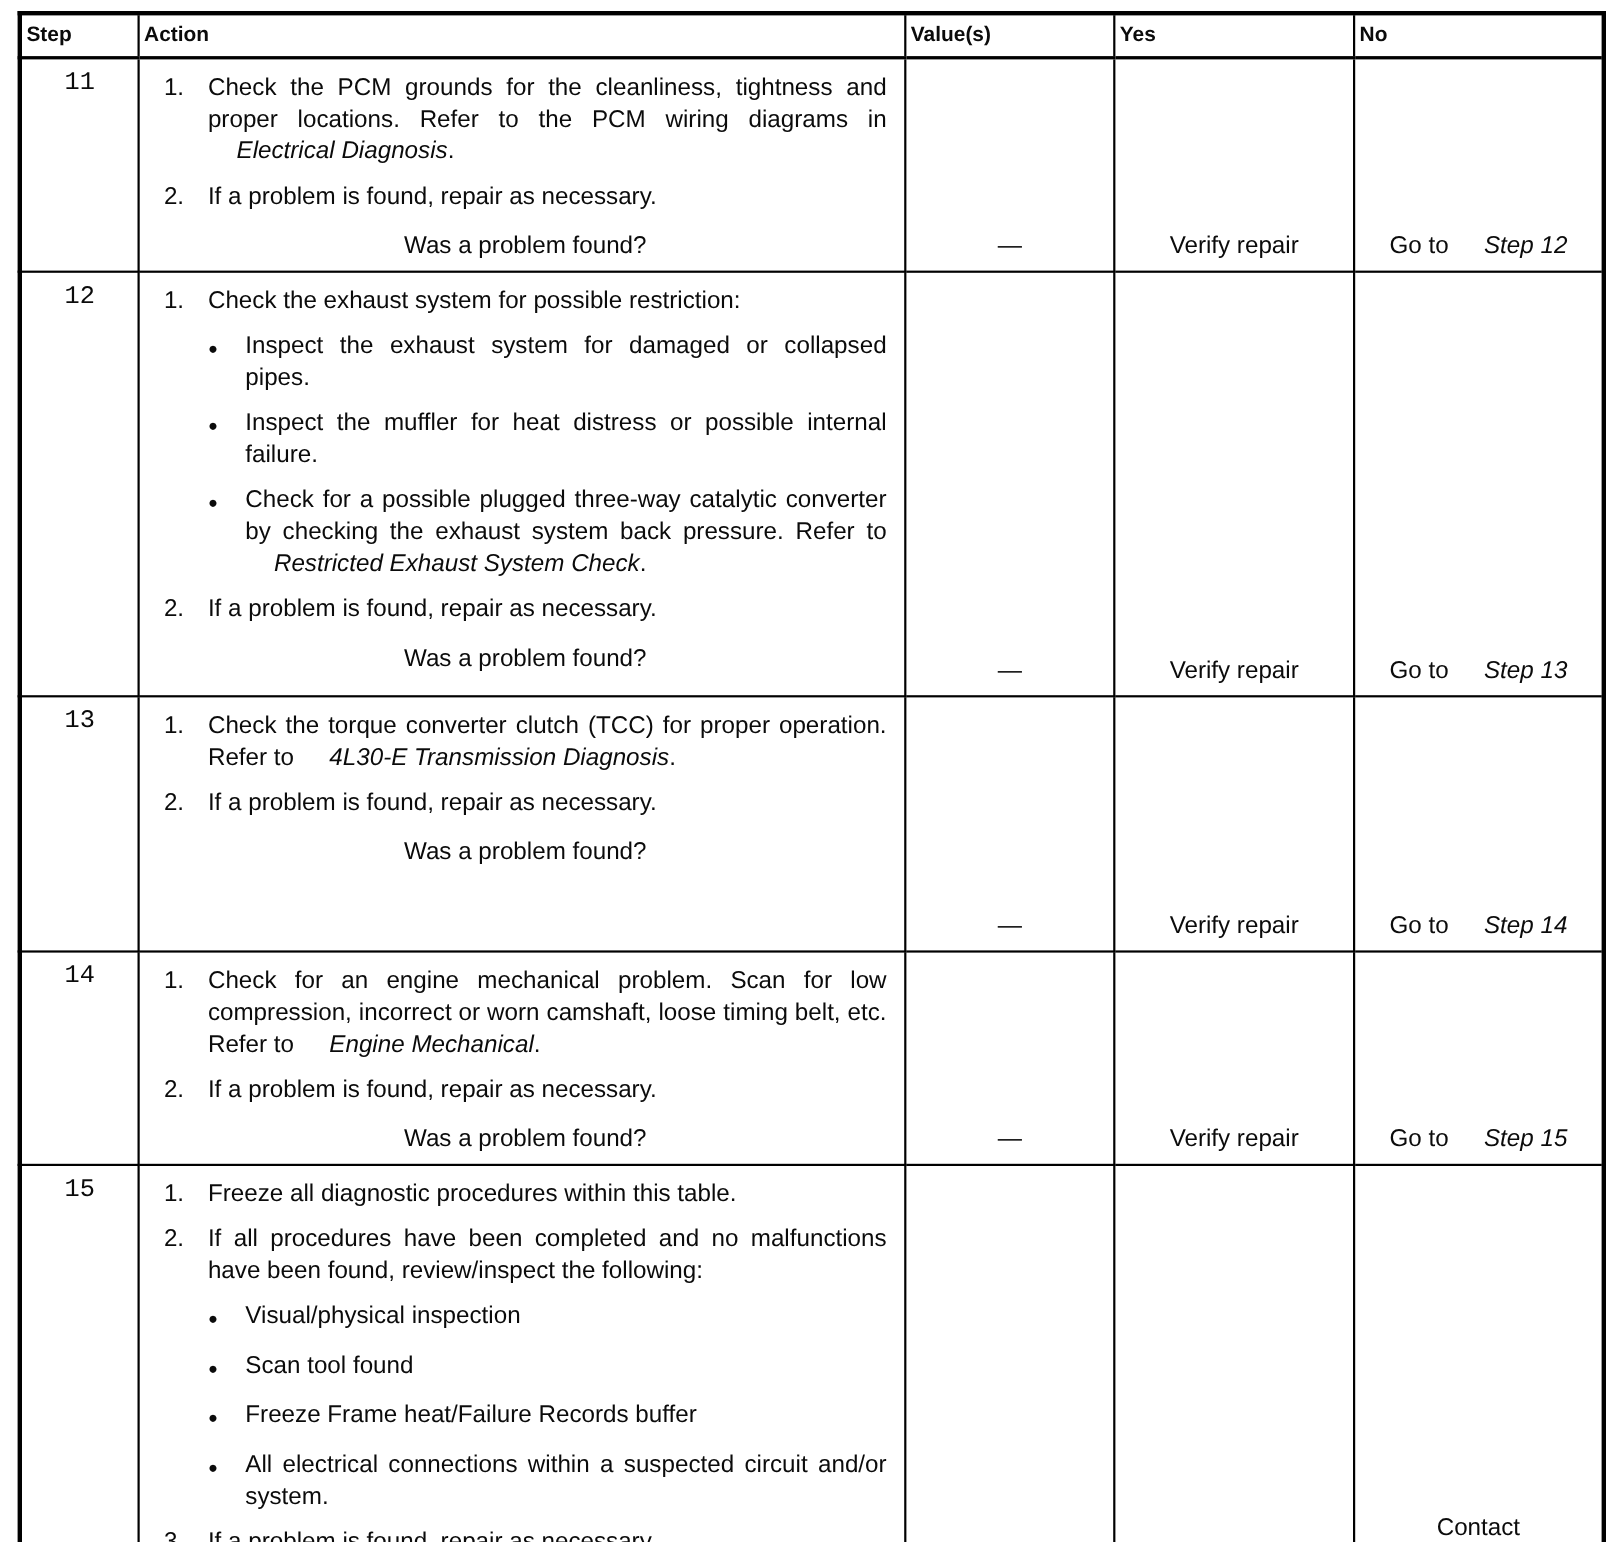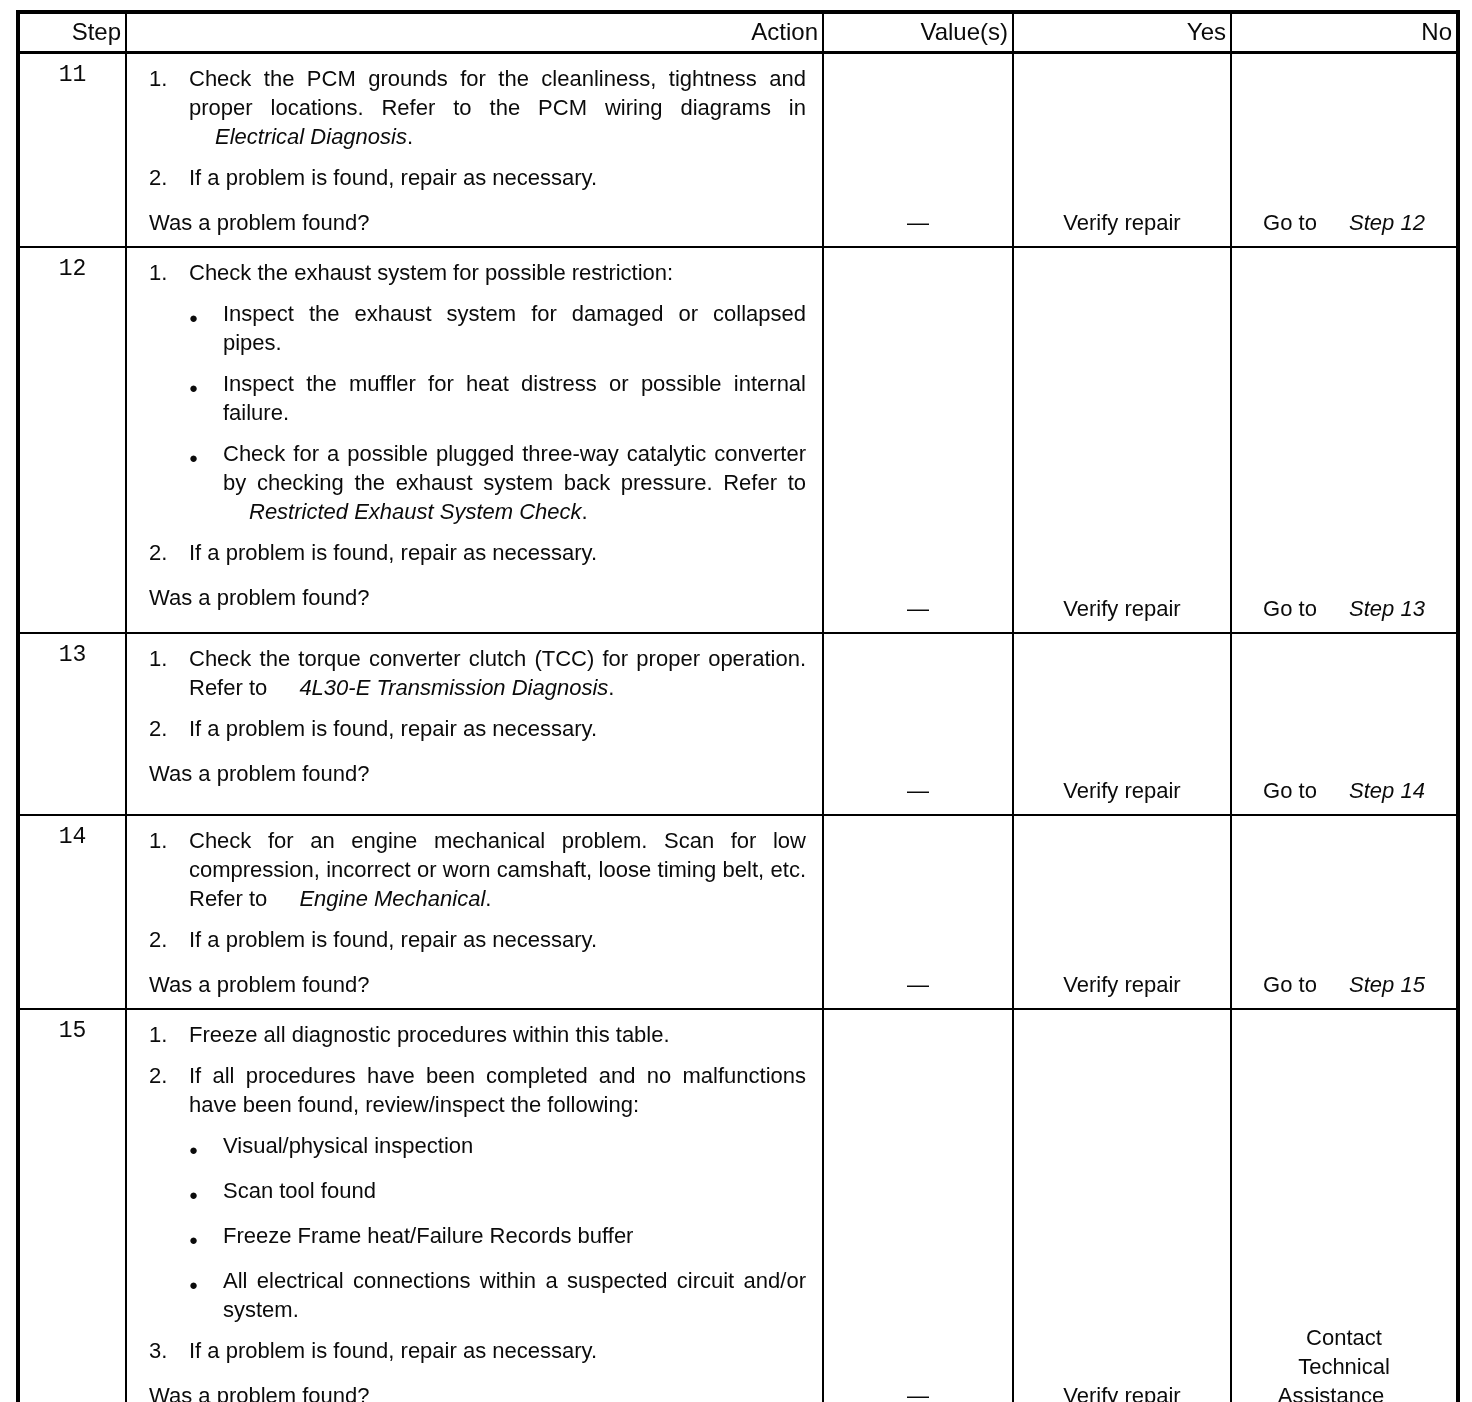--- a/index.html
+++ b/index.html
@@ -26,23 +26,23 @@
   col.c-action { width: 697px; }
   col.c-value  { width: 190px; }
   col.c-yes    { width: 218px; }
   col.c-no     { width: 227px; }
 
   th, td {
     border: 2px solid #000;
     box-sizing: border-box;
   }
   thead th {
-    font-size: 24px;
-    font-weight: 400;
-    text-align: right;
+    font-size: 19px;
+    font-weight: 700;
+    text-align: left;
     height: 40px;
     padding: 4px 4px;
     border-bottom: 3px solid #000;
     vertical-align: middle;
   }
   td.step-cell {
     vertical-align: top;
     text-align: center;
     font-size: 23px;
     padding-top: 8px;
@@ -86,27 +86,28 @@
     font-size: 15px;
     padding-top: 4px;
     text-align: left;
   }
   .btext {
     flex: 1;
     text-align: justify;
   }
   .question {
     margin-top: 16px;
+    text-align: center;
   }
   i { font-style: italic; margin-left: 26px; }
 
   
   tr.r11 { height: 190px; }
   tr.r12 { height: 386px; }
-  tr.r13 { height: 182px; }
+  tr.r13 { height: 232px; }
   tr.r14 { height: 182px; }
   tr.r15 { height: 400px; }
 </style>
 </head>
 <body>
 
 <div class="page">
   <table class="diag">
     <colgroup>
       <col class="c-step">

